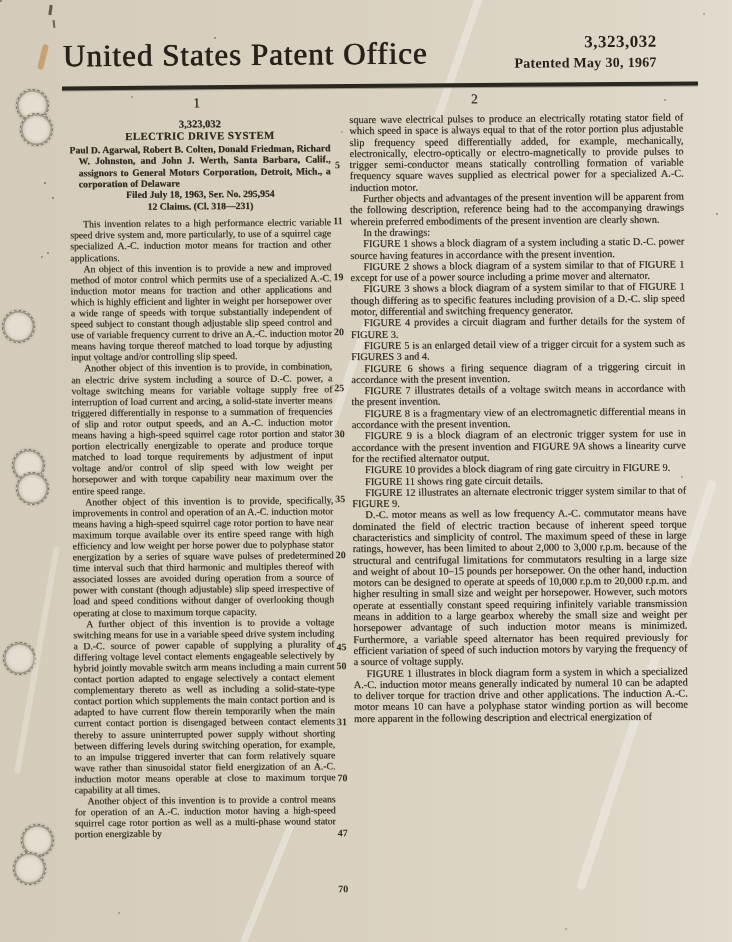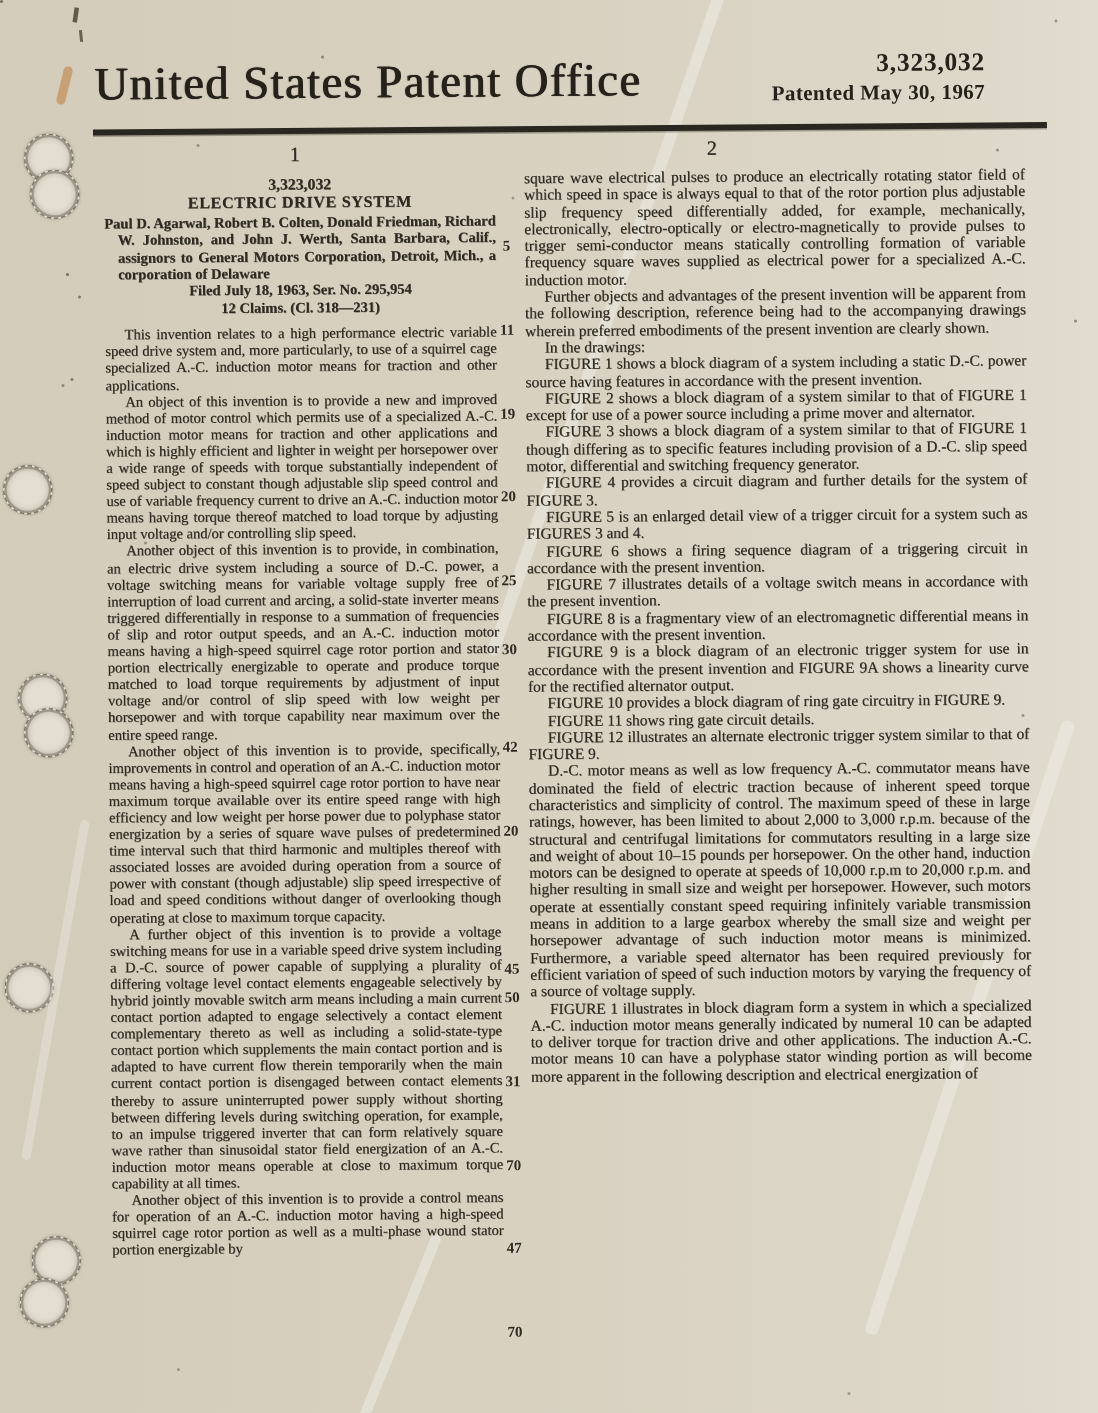--- a/index.html
+++ b/index.html
@@ -115,21 +115,21 @@
   <div class="colnum one ink">1</div>
   <div class="colnum two ink">2</div>
 
   <div class="gutter">
       <span>5</span>
       <span>11</span>
       <span>19</span>
       <span>20</span>
       <span>25</span>
       <span>30</span>
-      <span>42</span>
+      <span>35</span>
       <span>20</span>
       <span>45</span>
       <span>50</span>
       <span>31</span>
       <span>70</span>
       <span>47</span>
       <span>70</span>
     </div>
 
   <div class="column left ink">

